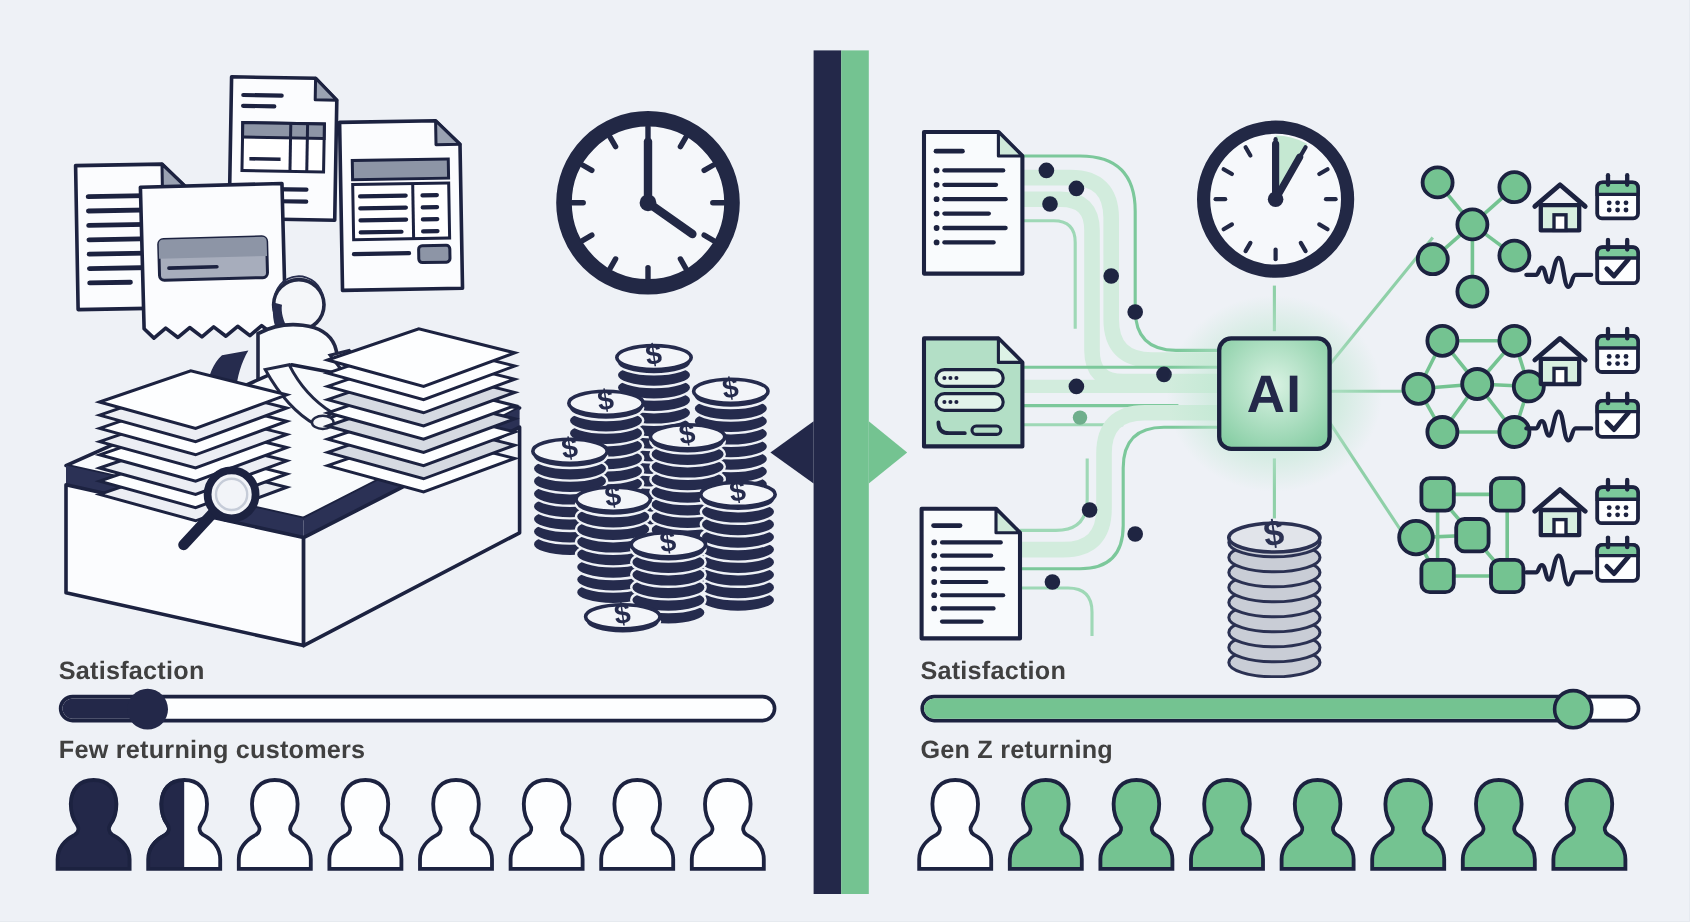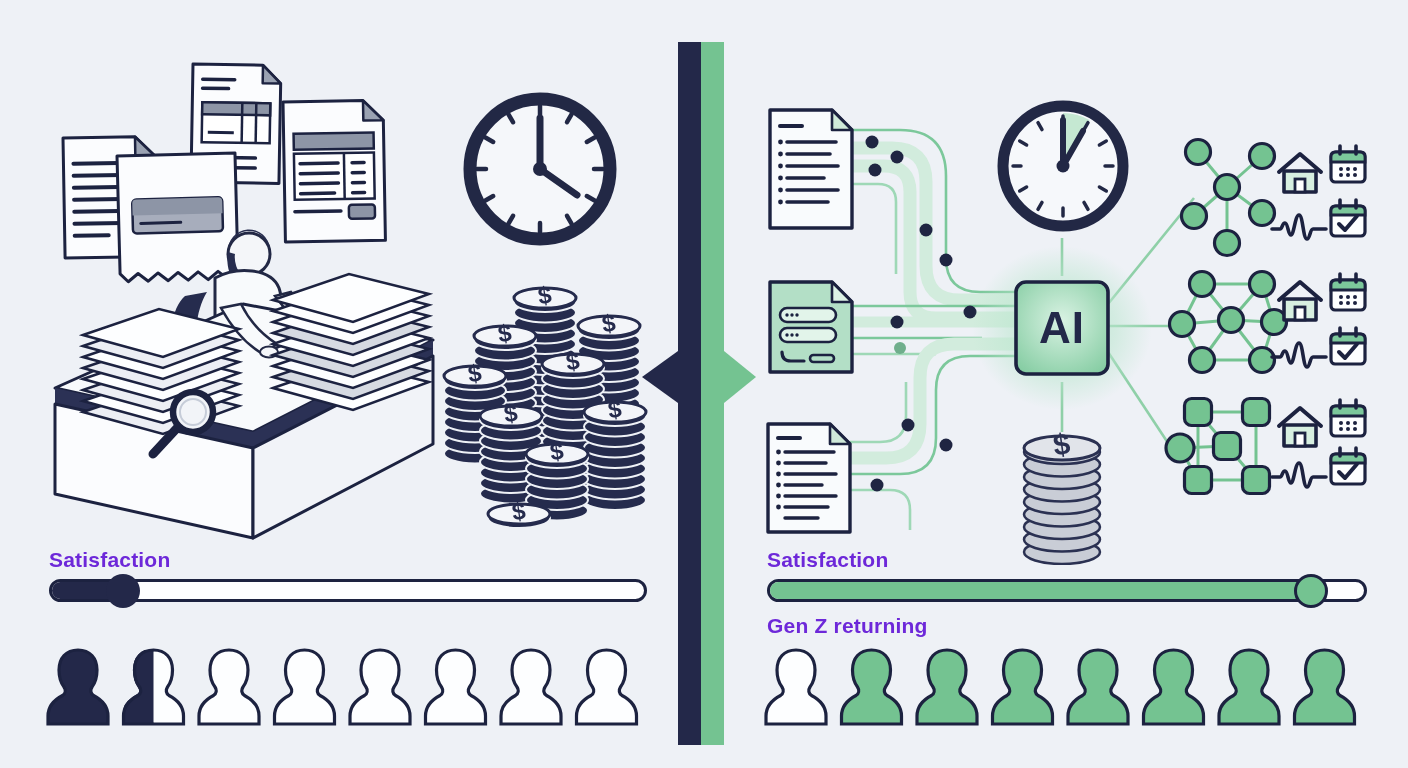--- a/index.html
+++ b/index.html
@@ -1,19 +1,19 @@
 <!DOCTYPE html>
 <html><head>
 <meta charset="utf-8">
 <style>
   html,body{margin:0;padding:0;background:#dfe4ea;}
   .stage{position:relative;width:1408px;height:768px;background:#eef1f6;overflow:hidden;
          font-family:"Liberation Sans",sans-serif;}
   .abs{position:absolute;}
-  .label{position:absolute;font-size:21px;font-weight:700;color:#6d28d9;letter-spacing:.2px;text-align:center;}
+  .label{position:absolute;font-size:21px;font-weight:700;color:#404040;letter-spacing:.2px;text-align:center;}
   
   .slider{position:absolute;height:17px;background:#fdfeff;border:3px solid #1c2240;border-radius:12px;}
   .slider-fill{position:absolute;left:0;top:0;bottom:0;border-radius:9px 0 0 9px;}
   .slider.navy .slider-fill{background:#232849;}
   .slider.green .slider-fill{background:#74c391;}
   .slider-knob{position:absolute;top:50%;width:34px;height:34px;border-radius:50%;transform:translateY(-50%);}
   .slider.navy .slider-knob{background:#232849;}
   .slider.green .slider-knob{background:#74c391;border:3px solid #1c2240;box-sizing:border-box;}
   
   .bust-empty{fill:#fdfeff;stroke:#1c2240;stroke-width:3.2px;}
@@ -300,20 +300,21 @@
       <ellipse cx="96" cy="250" rx="31" ry="10" class="coin-face navy"></ellipse>
       <text x="96" y="255.5" font-size="24" class="coin-dollar navy" transform="rotate(-8 96 250)">$</text>
     </svg>
 
   <div class="label" style="left:49px;top:548px">Satisfaction</div>
   <div class="slider navy" style="left:49px;top:579px;width:592px">
     <div class="slider-fill" style="width: 12%;"></div>
     <div class="slider-knob" style="left: calc(12% - 17px);"></div>
   </div>
 
+  <div class="label" style="left:49px;top:614px">Few returning customers</div>
   <svg class="abs" style="left:44px;top:644px" width="602" height="84" viewBox="0 0 602 84">
       <use href="#bust" x="2" y="2" class="bust-navy"></use>
       <use href="#bust" x="77.5" y="2" class="bust-empty"></use>
       <use href="#bust" x="77.5" y="2" class="bust-navy" clip-path="url(#halfClip)"></use>
       <use href="#bust" x="153" y="2" class="bust-empty"></use>
       <use href="#bust" x="228.5" y="2" class="bust-empty"></use>
       <use href="#bust" x="304" y="2" class="bust-empty"></use>
       <use href="#bust" x="379.5" y="2" class="bust-empty"></use>
       <use href="#bust" x="455" y="2" class="bust-empty"></use>
       <use href="#bust" x="530.5" y="2" class="bust-empty"></use>

